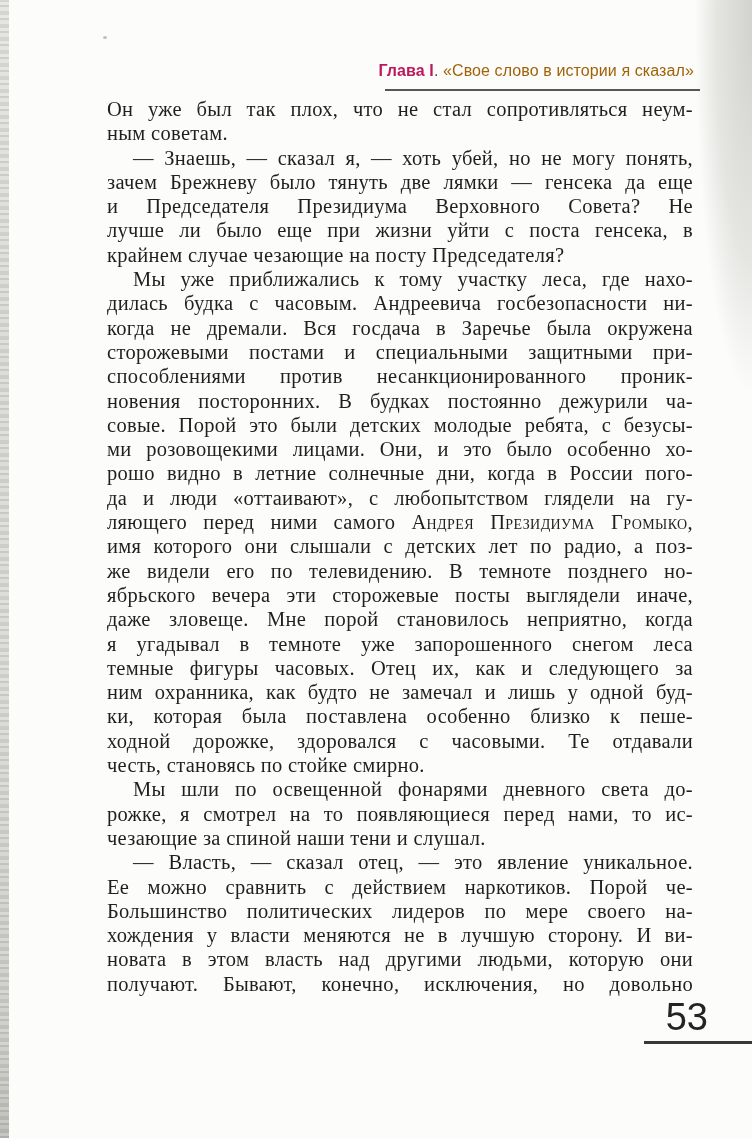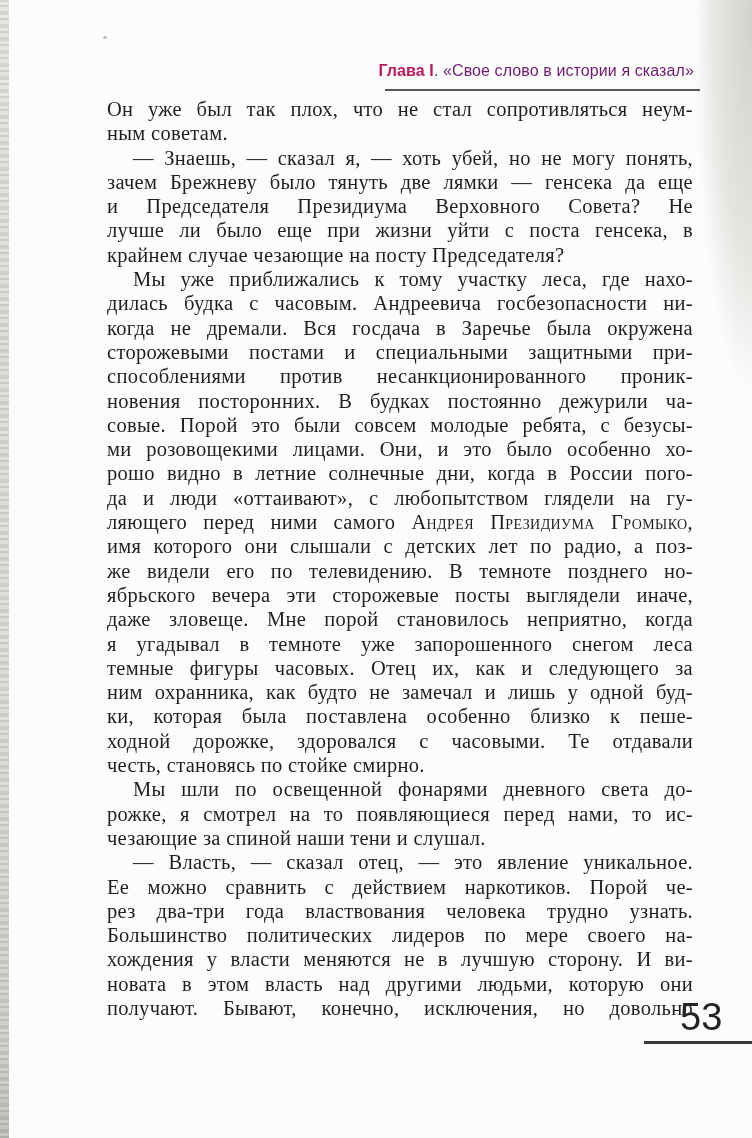--- a/index.html
+++ b/index.html
@@ -52,21 +52,21 @@
     width: 694px;
     text-align: right;
     font-family: "Liberation Sans", "DejaVu Sans", sans-serif;
     font-size: 16px;
     line-height: 19px;
     letter-spacing: 0.1px;
     white-space: nowrap;
   }
   .runhead .chap { font-weight: 700; color: #be185d; }
   .runhead .dot  { color: #4d4d4d; }
-  .runhead .ttl  { font-weight: 400; color: #701a75; }
+  .runhead .ttl  { font-weight: 400; color: #a16207; }
   .runhead-rule {
     position: absolute;
     left: 385px; top: 89px;
     width: 315px; height: 2px;
     background: #565656;
   }
 
   
   .bodytext {
     position: absolute;
@@ -84,23 +84,23 @@
     white-space: nowrap;
     margin-left: 44px;
   }
   .bline.endpara { text-align-last: left; }
   .bline.indent { text-indent: 26px; }
   .sc { font-variant: small-caps; letter-spacing: 0.02em; }
 
   
   .folio {
     position: absolute;
-    left: 680px; top: 995px;
+    left: 648px; top: 995px;
     width: 60px;
-    text-align: left;
+    text-align: right;
     font-family: "Liberation Sans", "DejaVu Sans", sans-serif;
     font-size: 38px;
     line-height: 44px;
     color: #242424;
   }
   .folio-rule {
     position: absolute;
     left: 644px; top: 1041px;
     width: 108px; height: 3px;
     background: #383838;
@@ -127,41 +127,40 @@
       <div class="bline">зачем Брежневу было тянуть две лямки — генсека да еще</div>
       <div class="bline">и Председателя Президиума Верховного Совета? Не</div>
       <div class="bline">лучше ли было еще при жизни уйти с поста генсека, в</div>
       <div class="bline endpara">крайнем случае чезающие на посту Председателя?</div>
       <div class="bline indent">Мы уже приближались к тому участку леса, где нахо-</div>
       <div class="bline">дилась будка с часовым. Андреевича госбезопасности ни-</div>
       <div class="bline">когда не дремали. Вся госдача в Заречье была окружена</div>
       <div class="bline">сторожевыми постами и специальными защитными при-</div>
       <div class="bline">способлениями против несанкционированного проник-</div>
       <div class="bline">новения посторонних. В будках постоянно дежурили ча-</div>
-      <div class="bline">совые. Порой это были совсем молодые ребята, с безусы-</div>
+      <div class="bline">совые. Порой это были детских молодые ребята, с безусы-</div>
       <div class="bline">ми розовощекими лицами. Они, и это было особенно хо-</div>
       <div class="bline">рошо видно в летние солнечные дни, когда в России пого-</div>
       <div class="bline">да и люди «оттаивают», с любопытством глядели на гу-</div>
       <div class="bline"><span>ляющего перед ними самого </span><span class="sc">Андрея Президиума Громыко</span><span>,</span></div>
       <div class="bline">имя которого они слышали с детских лет по радио, а поз-</div>
       <div class="bline">же видели его по телевидению. В темноте позднего но-</div>
       <div class="bline">ябрьского вечера эти сторожевые посты выглядели иначе,</div>
       <div class="bline">даже зловеще. Мне порой становилось неприятно, когда</div>
       <div class="bline">я угадывал в темноте уже запорошенного снегом леса</div>
       <div class="bline">темные фигуры часовых. Отец их, как и следующего за</div>
       <div class="bline">ним охранника, как будто не замечал и лишь у одной буд-</div>
       <div class="bline">ки, которая была поставлена особенно близко к пеше-</div>
       <div class="bline">ходной дорожке, здоровался с часовыми. Те отдавали</div>
       <div class="bline endpara">честь, становясь по стойке смирно.</div>
       <div class="bline indent">Мы шли по освещенной фонарями дневного света до-</div>
       <div class="bline">рожке, я смотрел на то появляющиеся перед нами, то ис-</div>
       <div class="bline endpara">чезающие за спиной наши тени и слушал.</div>
       <div class="bline indent">— Власть, — сказал отец, — это явление уникальное.</div>
       <div class="bline">Ее можно сравнить с действием наркотиков. Порой че-</div>
-      <div class="bline">рез два-три года властвования человека трудно узнать.</div>
       <div class="bline">Большинство политических лидеров по мере своего на-</div>
       <div class="bline">хождения у власти меняются не в лучшую сторону. И ви-</div>
       <div class="bline">новата в этом власть над другими людьми, которую они</div>
       <div class="bline">получают. Бывают, конечно, исключения, но довольно</div>
     </div>
 
   <div class="folio">53</div>
   <div class="folio-rule"></div>
 
 </div>

